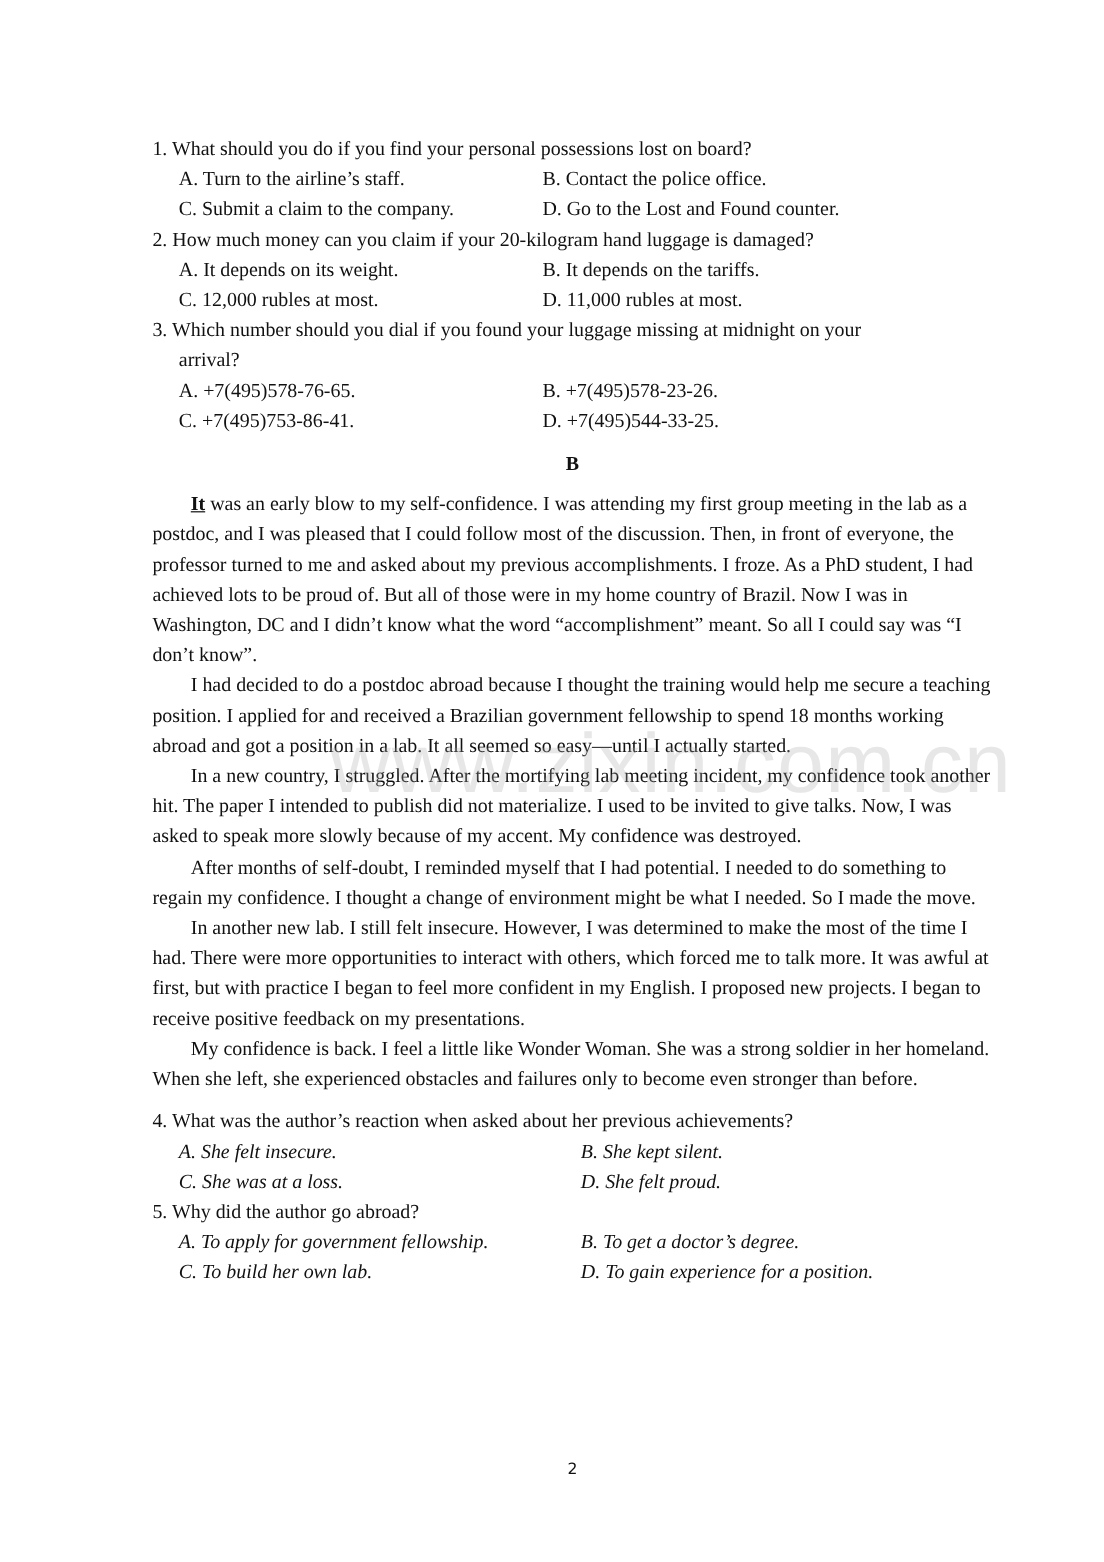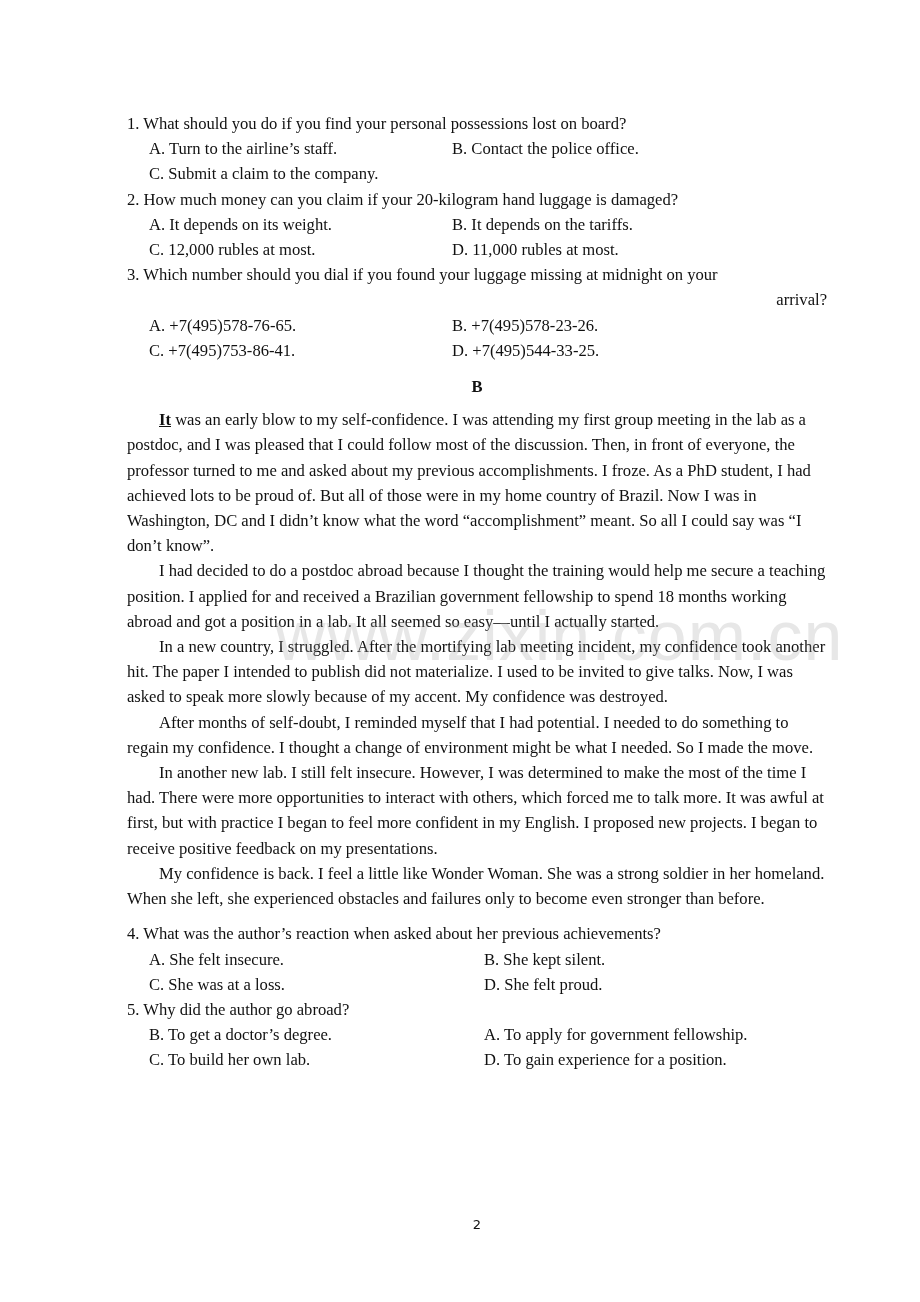--- a/index.html
+++ b/index.html
@@ -3,23 +3,23 @@
 <meta charset="utf-8">
 <style>
   html, body { margin: 0; padding: 0; background: #ffffff; }
   body { width: 920px; height: 1302px; position: relative; overflow: hidden;
          font-family: "Liberation Serif", serif; color: #111; }
   .page { position: absolute; left: 0; top: 0; width: 920px; height: 1302px; margin-left: 17px; }
   .content { position: absolute; left: 110px; top: 111px; width: 700px; font-size: 16.6px; line-height: 25.2px; }
   .q { margin: 0; }
   .opts { display: grid; margin-left: 22px; }
   .opts.w1 { grid-template-columns: 303px 1fr; }
-  .opts.w2 { grid-template-columns: 335px 1fr; }
+  .opts.w2 { grid-template-columns: 335px 1fr; font-style: italic; }
   .opt { white-space: nowrap; }
-  .q-cont { margin-left: 22px; text-align: right; }
+  .q-cont { margin-left: 22px; }
   .section-title { text-align: center; font-weight: bold; margin: 11px 0 8px 0; }
   .para { text-indent: 32px; margin: 0; text-align: left; }
   .ul { text-decoration: underline; font-weight: bold; }
   .gap { height: 10px; }
   .watermark { position: absolute; left: 258px; top: 596px; font-family: "Liberation Sans", sans-serif;
                font-size: 70px; color: rgba(170,170,170,0.28); letter-spacing: 1px; pointer-events: none; }
   .pagenum { position: absolute; left: 0; width: 920px; top: 1217px; text-align: center;
              font-family: "DejaVu Sans", sans-serif; font-size: 13px; color: #111; }
 </style>
 </head>
@@ -27,20 +27,21 @@
 
 <div class="page">
   <div class="content">
 
     <div>
       <p class="q">1. What should you do if you find your personal possessions lost on board?</p>
       <div class="opts w1">
         <span class="opt">A. Turn to the airline’s staff.</span>
         <span class="opt">B. Contact the police office.</span>
         <span class="opt">C. Submit a claim to the company.</span>
+        <span class="opt">D. Go to the Lost and Found counter.</span>
       </div>
     </div>
 
     <div>
       <p class="q">2. How much money can you claim if your 20-kilogram hand luggage is damaged?</p>
       <div class="opts w1">
         <span class="opt">A. It depends on its weight.</span>
         <span class="opt">B. It depends on the tariffs.</span>
         <span class="opt">C. 12,000 rubles at most.</span>
         <span class="opt">D. 11,000 rubles at most.</span>
@@ -77,22 +78,22 @@
         <span class="opt">A. She felt insecure.</span>
         <span class="opt">B. She kept silent.</span>
         <span class="opt">C. She was at a loss.</span>
         <span class="opt">D. She felt proud.</span>
       </div>
     </div>
 
     <div>
       <p class="q">5. Why did the author go abroad?</p>
       <div class="opts w2">
+        <span class="opt">A. To apply for government fellowship.</span>
         <span class="opt">B. To get a doctor’s degree.</span>
-        <span class="opt">A. To apply for government fellowship.</span>
         <span class="opt">C. To build her own lab.</span>
         <span class="opt">D. To gain experience for a position.</span>
       </div>
     </div>
   </div>
 
   <div class="watermark">www.zixin.com.cn</div>
   <div class="pagenum">2</div>
 </div>
 

